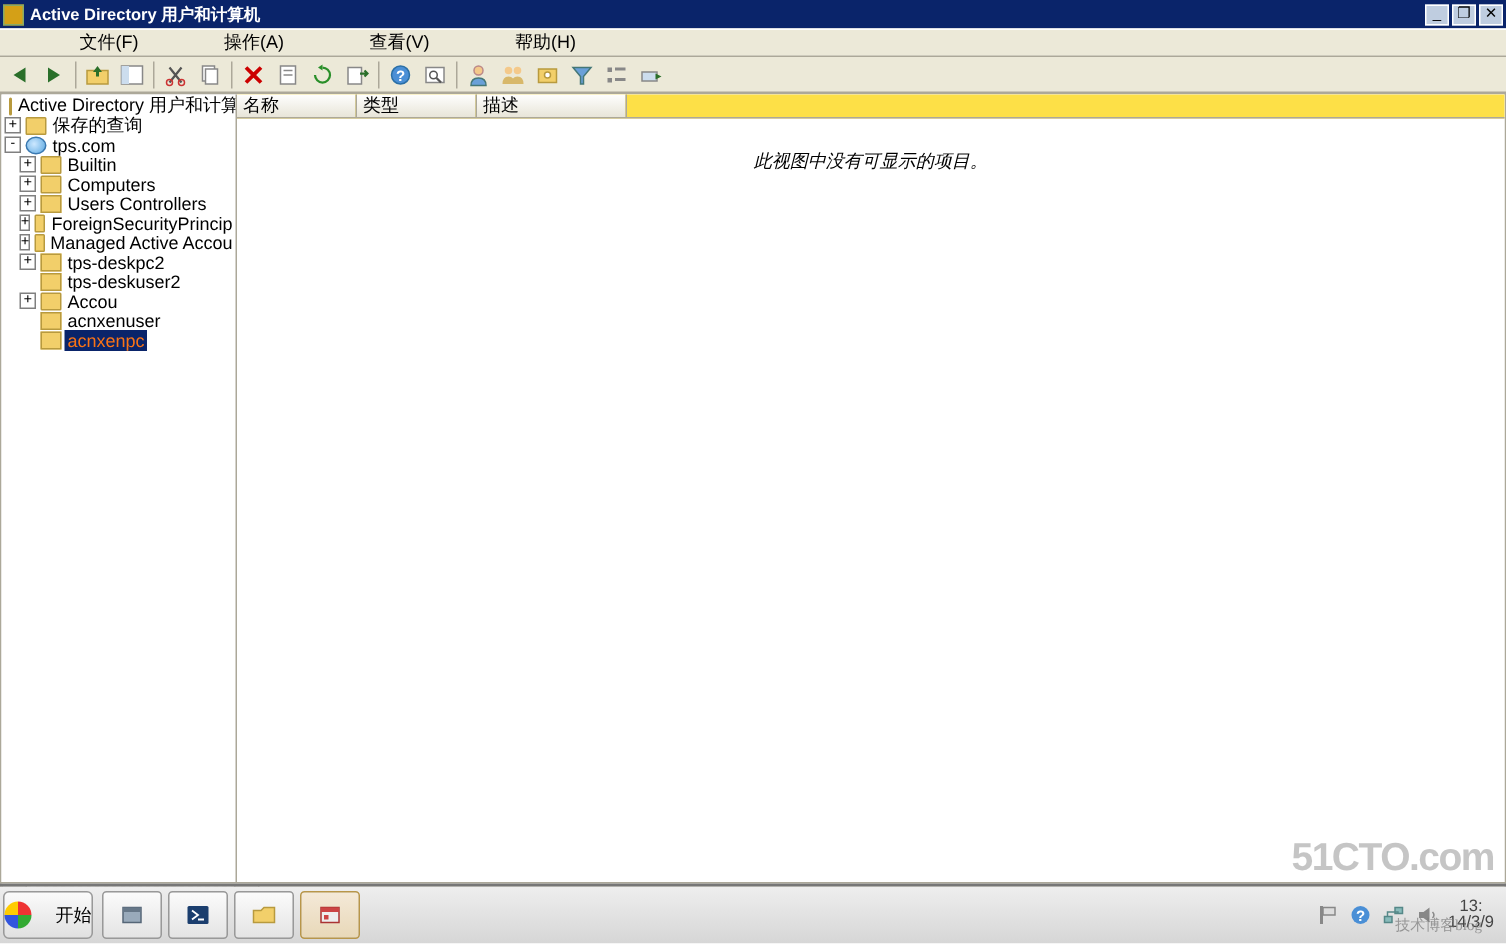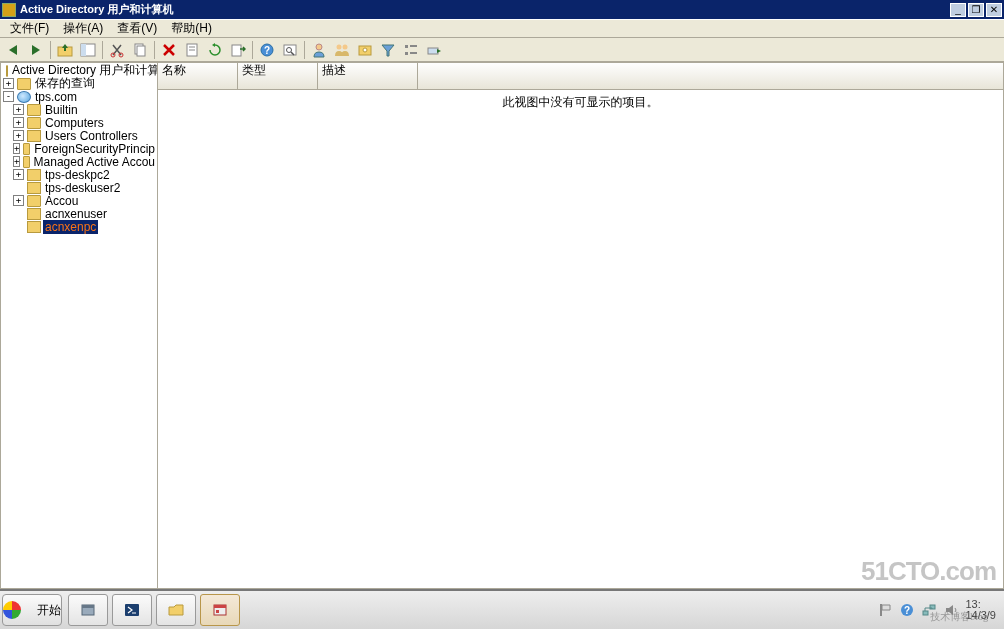--- a/index.html
+++ b/index.html
@@ -7,21 +7,21 @@
 
 
 .titlebar { height: 19px; background: linear-gradient(#0a246a,#0a246a); color: #fff; display: flex; align-items: center; font-size: 11px; padding: 0 2px; }
 .titlebar .app-icon { width: 14px; height: 14px; background: #d4a017; border: 1px solid #8a6; margin-right: 4px; }
 .titlebar .title-text { flex: 1; font-weight: bold; }
 .titlebar .win-btns { display: flex; gap: 2px; }
 .titlebar .win-btn { width: 16px; height: 14px; background: #bfcde0; border: 1px solid #fff; color: #000; font-size: 10px; line-height: 12px; text-align: center; cursor: default; }
 
 
 .menubar { height: 18px; background: #ece9d8; border-top: 1px solid #fff; font-size: 12px; display: flex; align-items: center; padding: 0 4px; gap: 2px; }
-.menubar .menu-item { padding: 1px 6px; cursor: default; }
+.menubar .menu-item { padding: 1px 6px; cursor: default; margin-left: 43px; }
 
 
 .toolbar { height: 25px; background: #ece9d8; border-top: 1px solid #aca899; border-bottom: 1px solid #aca899; display: flex; align-items: center; padding: 0 2px; gap: 1px; }
 .toolbar .tb-btn { width: 22px; height: 21px; display: flex; align-items: center; justify-content: center; border: 1px solid transparent; cursor: default; }
 .toolbar .tb-sep { width: 1px; height: 18px; background: #aca899; margin: 0 2px; }
 .ic { width: 16px; height: 16px; display: block; }
 
 
 .main { display: flex; height: 527px; border: 1px solid #aca899; margin: 0; }
 .tree-pane { width: 157px; border-right: 1px solid #aca899; overflow: hidden; background: #fff; font-size: 12px; }
@@ -35,24 +35,24 @@
 .tree-icon { width: 14px; height: 12px; margin: 0 2px; }
 .folder-icon { background: #f2cf6a; border: 1px solid #b89a3e; border-radius: 1px; }
 .globe-icon { background: radial-gradient(circle at 40% 40%, #cde8ff, #5aa7e0); border: 1px solid #3a78b0; border-radius: 50%; }
 .ou-icon { background: #f2cf6a; border: 1px solid #b89a3e; }
 .tree-label { padding: 0 2px; }
 .tree-label.sel { background: #0a246a; color: #f97316; }
 
 .ind1 { padding-left: 12px; }
 
 
-.list-header { height: 27px; display: flex; background: #fde047; border-bottom: 1px solid #aca899; font-size: 12px; }
+.list-header { height: 16px; display: flex; background: #fde047; border-bottom: 1px solid #aca899; font-size: 12px; align-items: flex-end; }
 .list-header .col { border-right: 1px solid #aca899; padding: 0 4px; line-height: 15px; background: linear-gradient(#fefefe,#e8e5d8); }
 .list-body { flex: 1; position: relative; }
-.empty-msg { text-align: center; font-size: 12px; padding-top: 4px; }
+.empty-msg { text-align: center; font-size: 12px; padding-top: 20px; font-style: italic; }
 
 
 .hscroll { height: 17px; background: #ece9d8; border: 1px solid #aca899; border-top: none; display: flex; align-items: center; }
 .hscroll .arrow { width: 17px; height: 15px; background: linear-gradient(#fdfdfd,#d8d5c8); border: 1px solid #aca899; text-align: center; font-size: 10px; line-height: 13px; }
 .hscroll .track { flex: 1; height: 15px; background: repeating-linear-gradient(45deg,#efeee6,#efeee6 2px,#e6e3d6 2px,#e6e3d6 4px); }
 
 
 .taskbar { position: absolute; left: 0; right: 0; bottom: 0; height: 40px; border-top: 2px solid #777; background: linear-gradient(#eeeeee,#d6d6d6); display: flex; align-items: center; padding: 0 2px; }
 .start-btn { width: 60px; height: 32px; border: 1px solid #999; border-radius: 4px; background: linear-gradient(#fbfbfb,#e0e0e0); display: flex; align-items: center; justify-content: space-between; gap: 3px; font-size: 12px; cursor: default; }
 .start-orb { width: 18px; height: 18px; border-radius: 50%; background: conic-gradient(#e33 0 25%, #3a3 0 50%, #35d 0 75%, #fc0 0 100%); }
@@ -345,19 +345,19 @@
       </svg>
     <svg class="tray-ic" viewBox="0 0 16 16">
         <rect x="2" y="9" width="5" height="4" fill="#8bb" stroke="#588"></rect>
         <rect x="9" y="3" width="5" height="4" fill="#8bb" stroke="#588"></rect>
         <path d="M4 9 V6 H11 V7" stroke="#588" fill="none"></path>
       </svg>
     <svg class="tray-ic" viewBox="0 0 16 16">
         <path d="M3 6 H6 L10 3 V13 L6 10 H3 Z" fill="#888"></path>
         <path d="M12 6 Q14 8 12 10" stroke="#888" fill="none"></path>
       </svg>
-    <div style="text-align:left;line-height:11px">
+    <div style="text-align:center;line-height:11px">
       <div>13:</div>
       <div>14/3/9</div>
     </div>
   </div>
 </div>
 <div class="watermark2">技术博客blog</div>
 
 </body></html>

